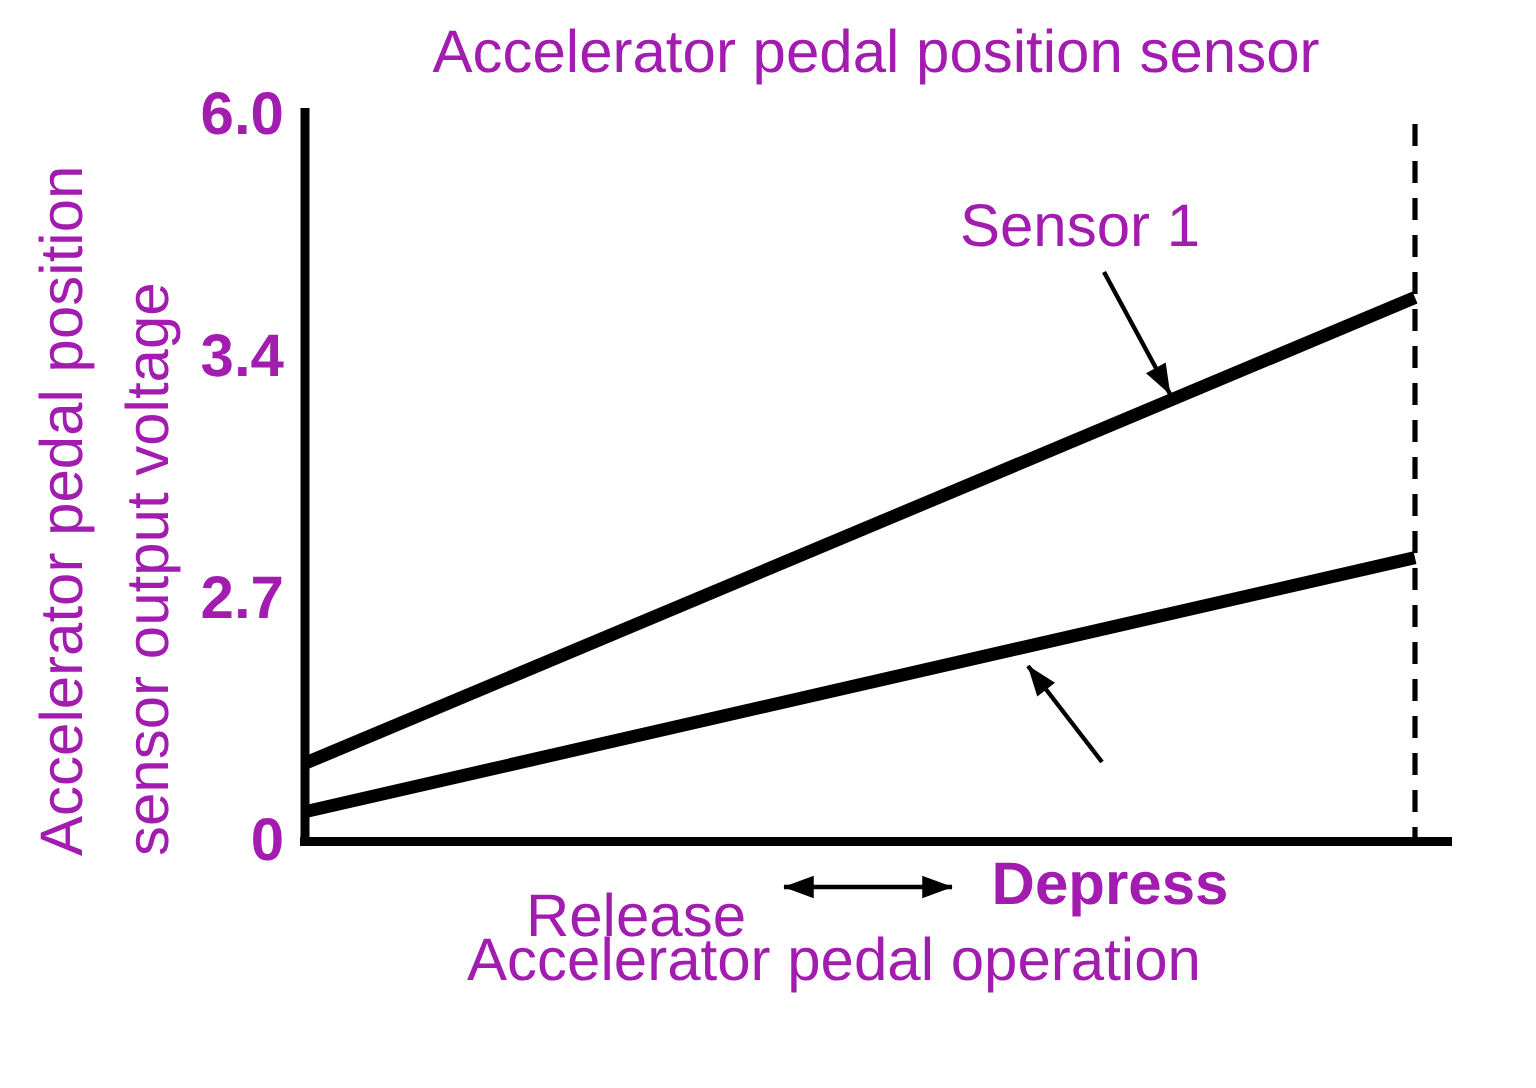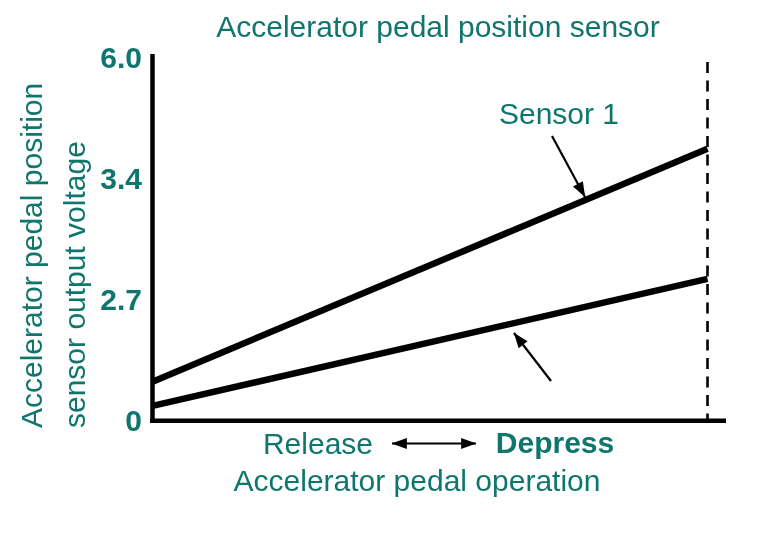--- a/index.html
+++ b/index.html
@@ -2,21 +2,21 @@
 <html><head>
 <meta charset="utf-8">
 <style>
   * { margin: 0; padding: 0; box-sizing: border-box; }
   html, body { background: #ffffff; }
   .stage {
     position: relative;
     width: 768px;
     height: 544px;
     background: #ffffff;
-    color: #0f766e;
+    color: #a21caf;
     font-family: "Liberation Sans", sans-serif;
     overflow: hidden;
     padding-left: 32px;
   }
   .chart-title {
     position: absolute;
     top: 10px; left: 150px; width: 576px;
     text-align: center;
     font-size: 30px;
     line-height: 34px;
@@ -41,23 +41,23 @@
     line-height: 34px;
   }
   svg.chart-svg { position: absolute; left: 0; top: 0; }
   .lbl {
     position: absolute;
     font-size: 30px;
     line-height: 34px;
     text-align: center;
     white-space: nowrap;
   }
-  .sensor1-lbl { top: 97px;  left: 449px; width: 220px; text-align: center; }
+  .sensor1-lbl { top: 97px;  left: 430px; width: 220px; text-align: center; }
   .sensor2-lbl { top: 377px; left: 452px; width: 220px; }
-  .release-lbl { top: 427px; left: 218px; width: 200px; text-align: center; }
+  .release-lbl { top: 442px; left: 218px; width: 200px; text-align: center; }
   .depress-lbl { top: 426px; left: 455px; width: 200px; font-weight: bold; }
   .xtitle-lbl  { top: 464px; left: 167px; width: 500px; }
 </style>
 </head>
 <body>
 
 <div class="stage">
 
   <div class="chart-title">Accelerator pedal position sensor</div>
 

